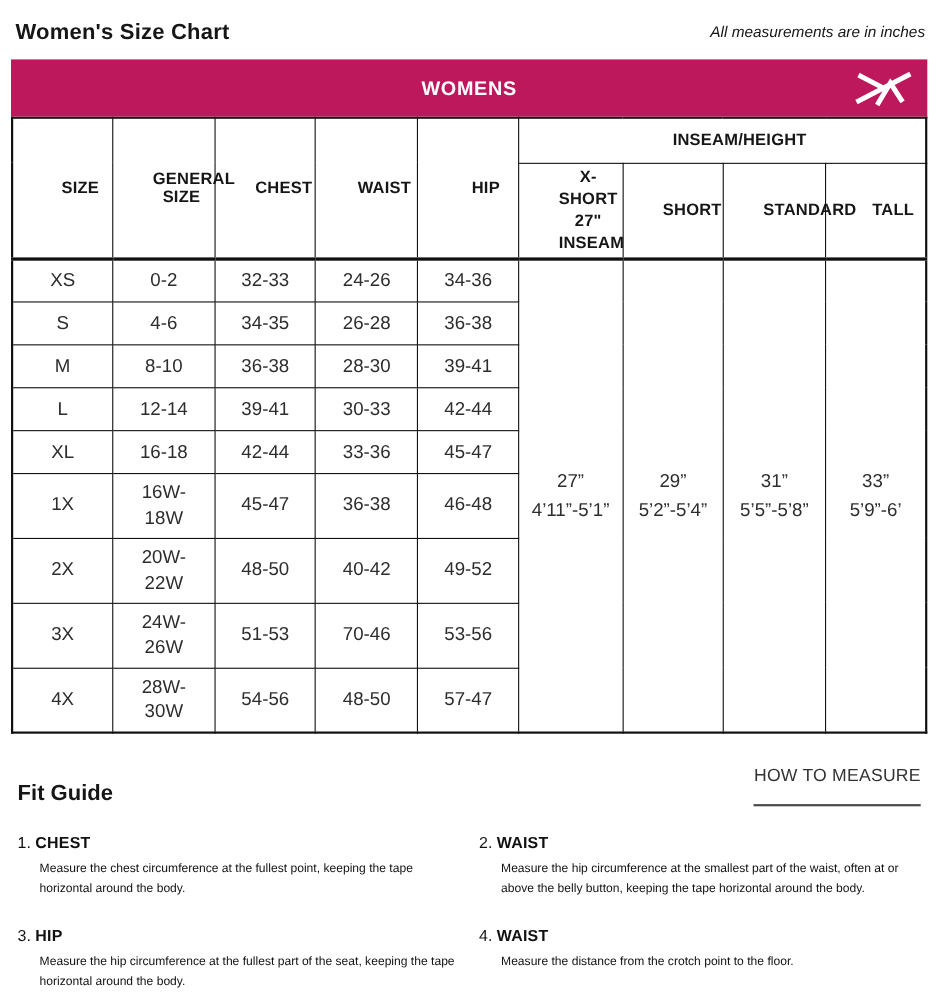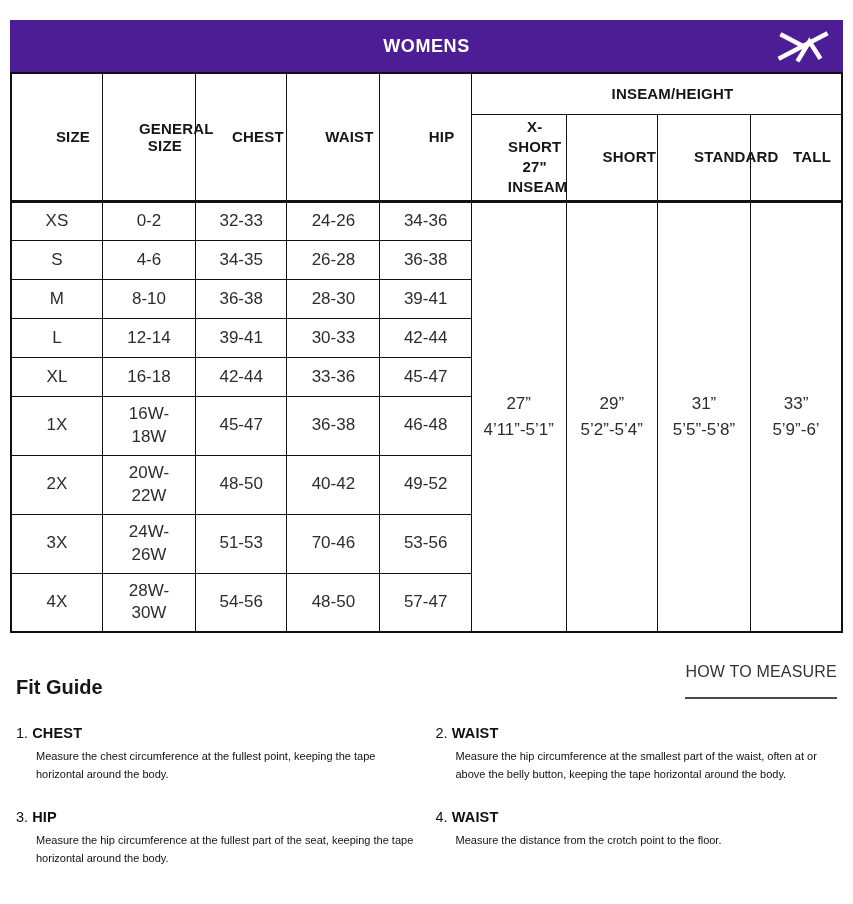--- a/index.html
+++ b/index.html
@@ -16,21 +16,21 @@
   
   .top-row {
     display: flex; justify-content: space-between; align-items: center;
     padding: 4px 2px 0 4px; height: 34px;
   }
   .page-title { font-size: 20px; font-weight: bold; margin: 0; letter-spacing: 0.2px; color: #161616; }
   .note { font-style: italic; font-size: 14px; color: #161616; }
 
   
   .banner {
-    margin-top: 10px; height: 52px; background: #4c1d95;
+    margin-top: 10px; height: 52px; background: #be185d;
     display: flex; align-items: center; justify-content: center;
     position: relative;
   }
   .banner-label { color: #ffffff; font-weight: bold; font-size: 18px; letter-spacing: 0.6px; }
   .banner-logo { position: absolute; right: 12px; top: 50%; transform: translateY(-50%); line-height: 0; }
 
   
   table.size-table {
     width: 100%; border-collapse: collapse; table-layout: fixed;
     border: 2px solid #111;
@@ -68,20 +68,24 @@
   .fg-item p {
     margin: 7px 0 0 20px; font-size: 11px; line-height: 1.6;
     color: #111; max-width: 384px;
   }
 </style>
 </head>
 <body>
 
 <div class="page">
 
+  <div class="top-row">
+    <h1 class="page-title">Women's Size Chart</h1>
+    <div class="note">All measurements are in inches</div>
+  </div>
 
   <div class="banner">
     <span class="banner-label">WOMENS</span>
     <span class="banner-logo">
       <svg width="54" height="38" viewBox="0 0 60 40">
         <g stroke="#ffffff" stroke-width="5" fill="none" stroke-linecap="square">
           <path d="M4 33 L54 7"></path>
           <path d="M6 8 L27 19"></path>
           <path d="M24 35 L36 15 L47 32"></path>
         </g>

